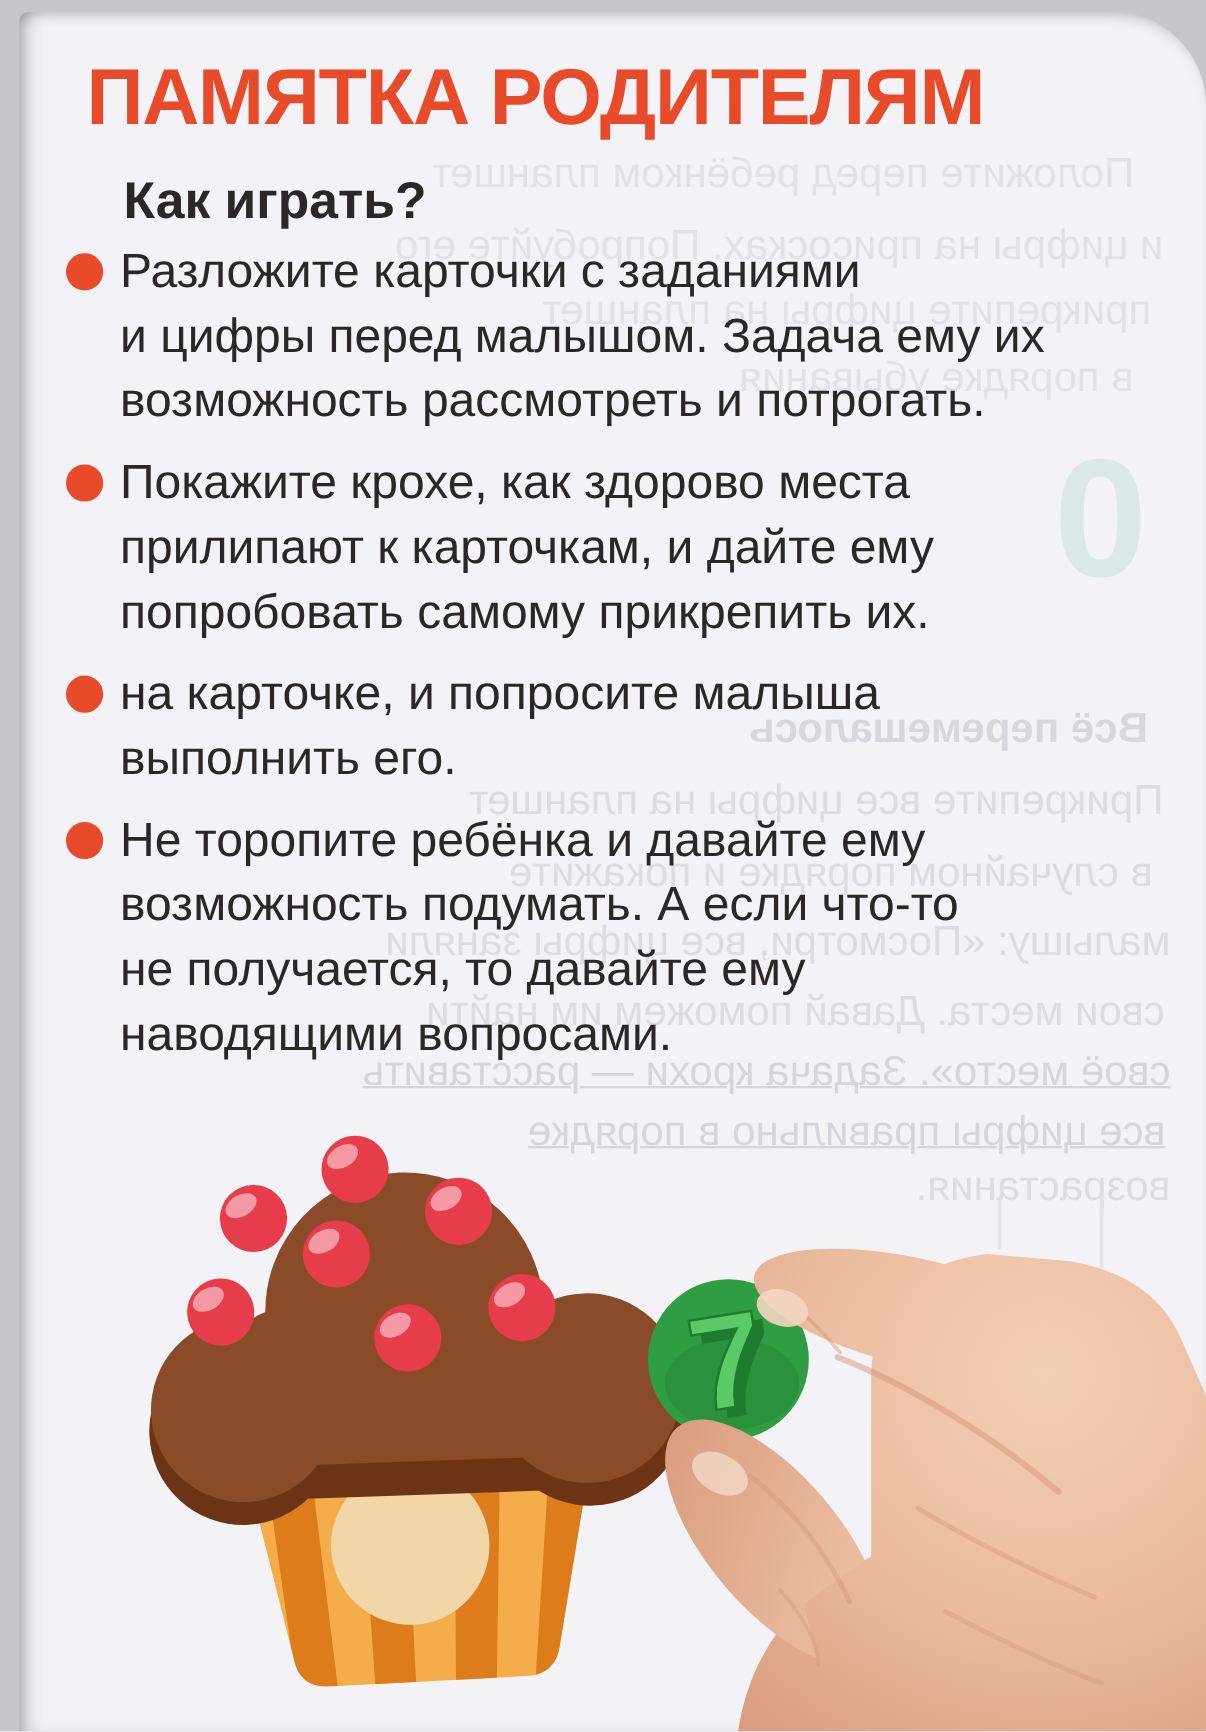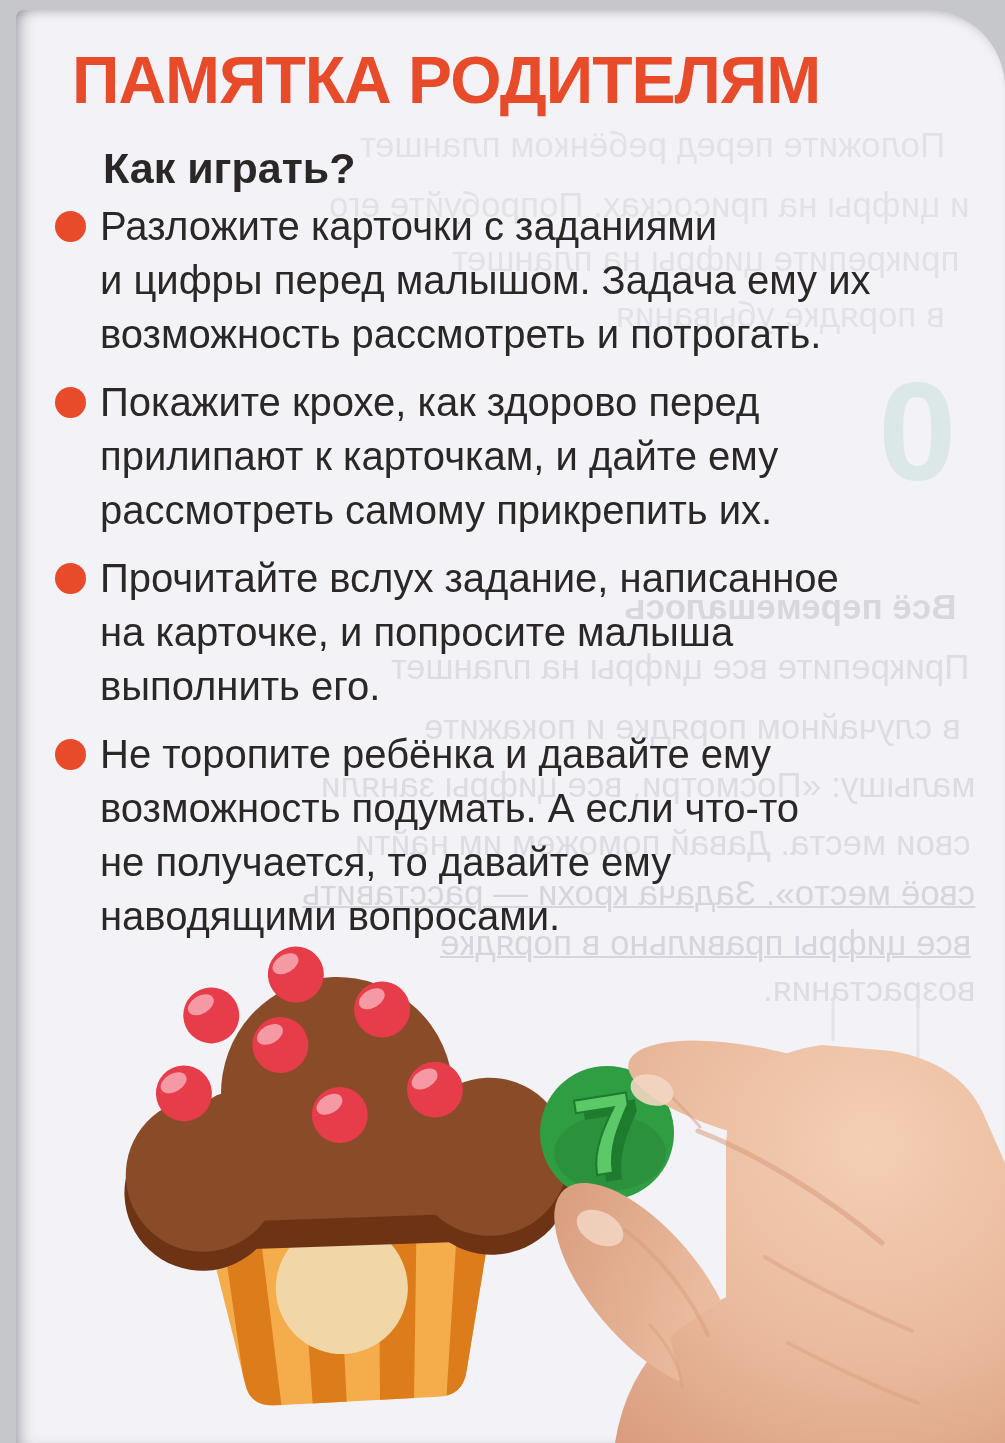--- a/index.html
+++ b/index.html
@@ -82,29 +82,28 @@
       <span class="dot"></span>
       <div class="btext">
         <div class="bline">Разложите карточки с заданиями</div>
         <div class="bline">и цифры перед малышом. Задача ему их</div>
         <div class="bline">возможность рассмотреть и потрогать.</div>
       </div>
     </div>
     <div class="bullet">
       <span class="dot"></span>
       <div class="btext">
-        <div class="bline">Покажите крохе, как здорово перед</div>
+        <div class="bline">Покажите крохе, как здорово места</div>
         <div class="bline">прилипают к карточкам, и дайте ему</div>
-        <div class="bline">рассмотреть самому прикрепить их.</div>
-      </div>
-    </div>
-    <div class="bullet">
-      <span class="dot"></span>
-      <div class="btext">
-        <div class="bline">Прочитайте вслух задание, написанное</div>
+        <div class="bline">попробовать самому прикрепить их.</div>
+      </div>
+    </div>
+    <div class="bullet">
+      <span class="dot"></span>
+      <div class="btext">
         <div class="bline">на карточке, и попросите малыша</div>
         <div class="bline">выполнить его.</div>
       </div>
     </div>
     <div class="bullet">
       <span class="dot"></span>
       <div class="btext">
         <div class="bline">Не торопите ребёнка и давайте ему</div>
         <div class="bline">возможность подумать. А если что-то</div>
         <div class="bline">не получается, то давайте ему</div>

